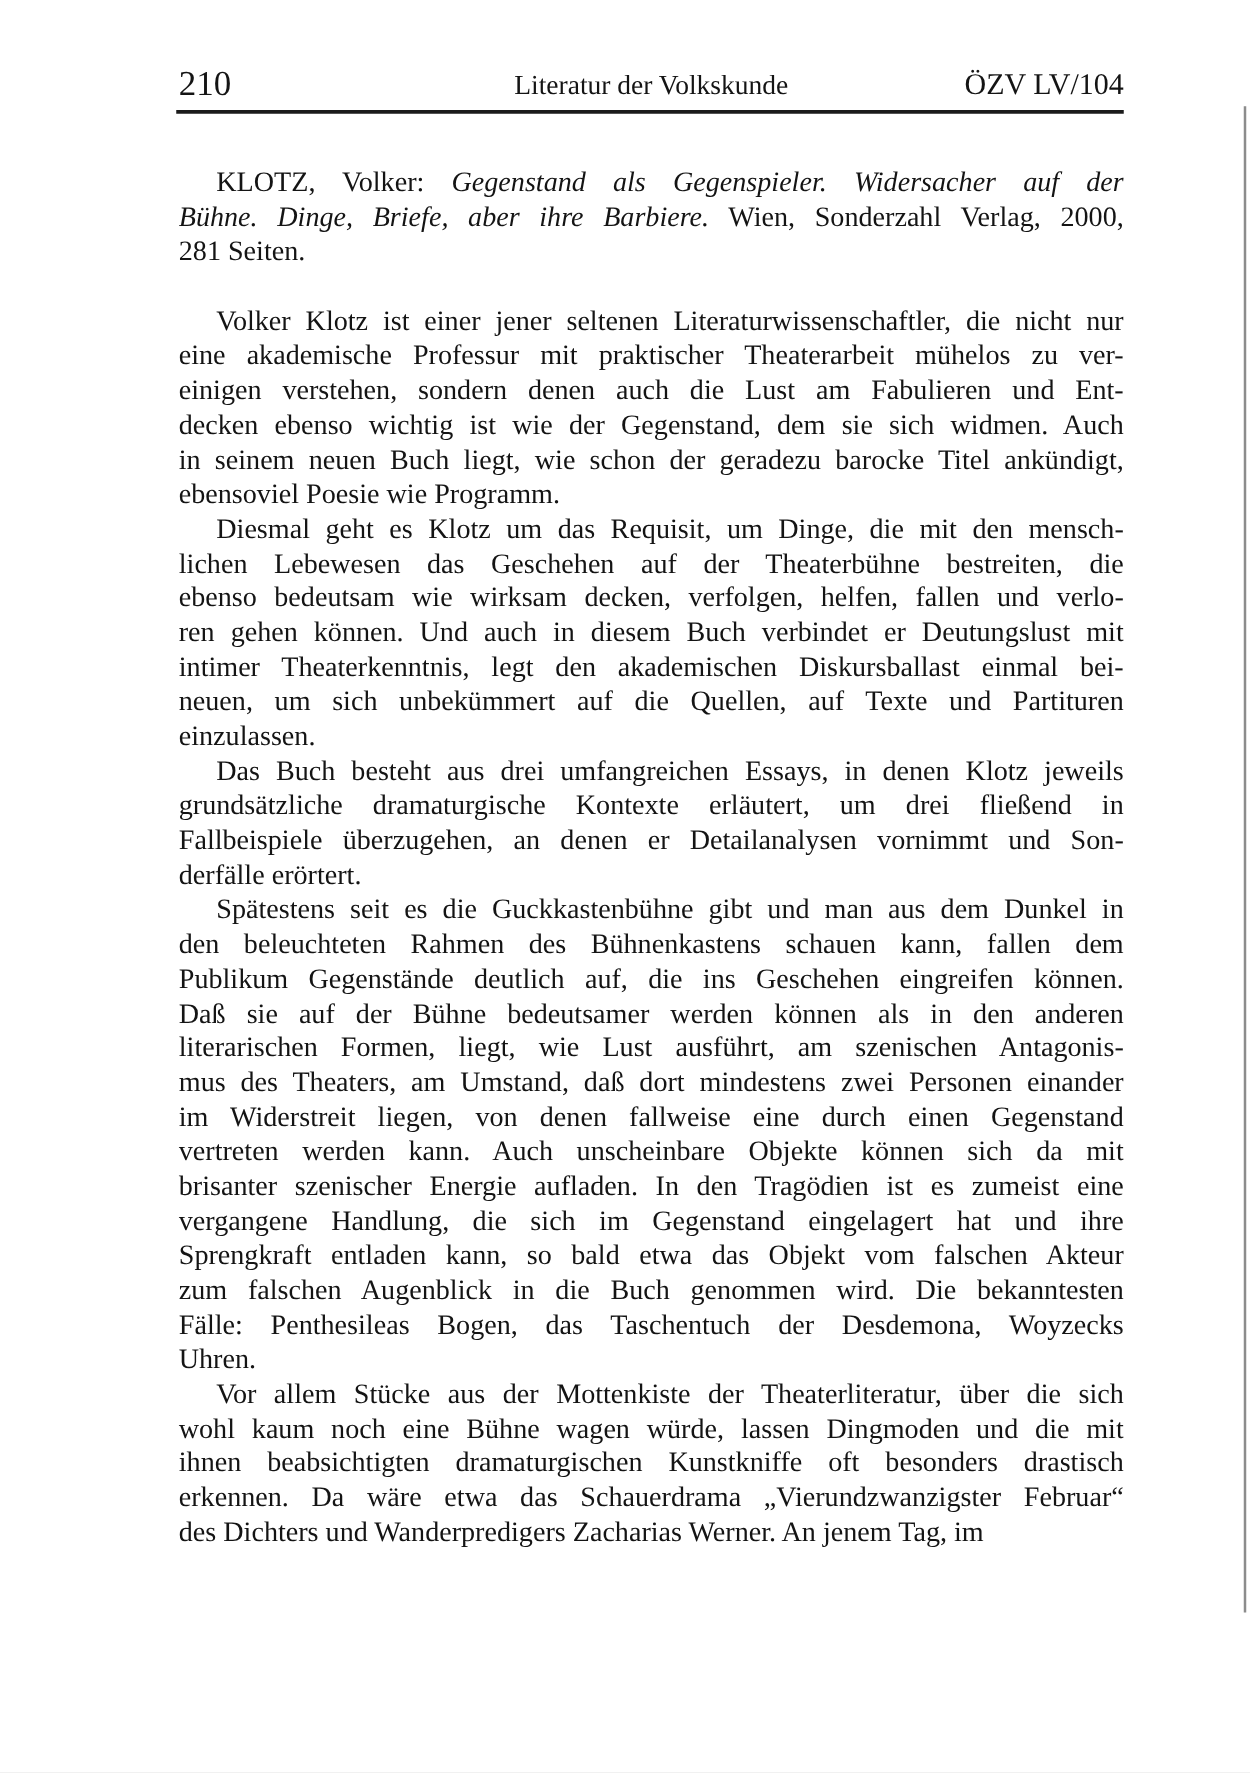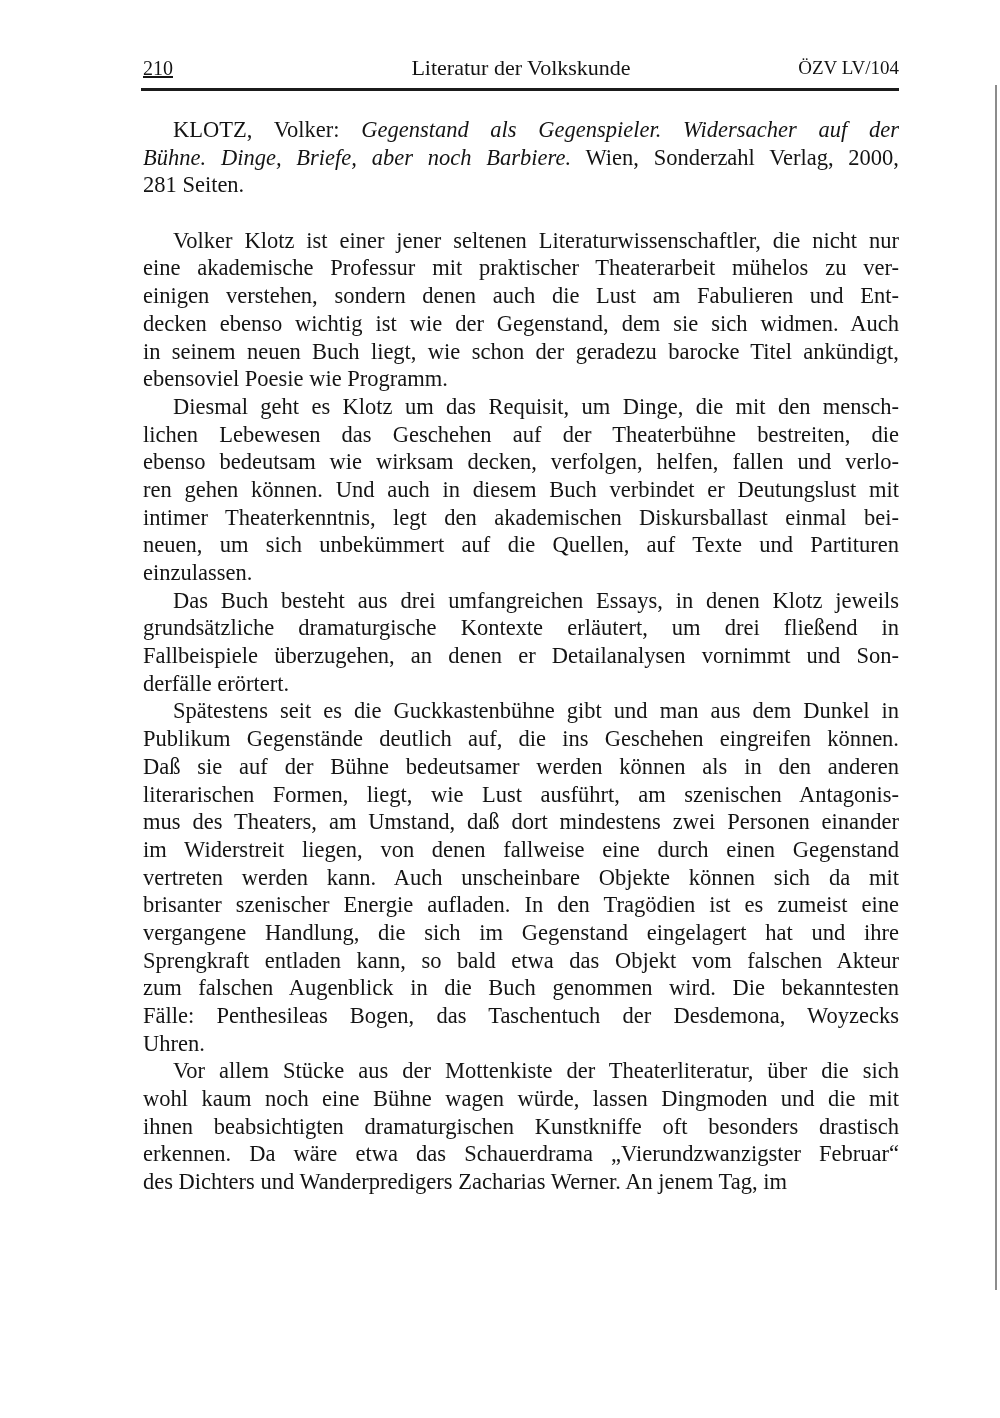--- a/index.html
+++ b/index.html
@@ -6,25 +6,25 @@
   .page{
     position:relative;
     width:1000px;height:1418px;
     background:#ffffff;
     font-family:"Liberation Serif","DejaVu Serif",serif;
     color:#141414;
     overflow:hidden;
     margin:0 auto;
   }
   .header{position:absolute;left:143px;top:48px;width:756px;height:34px;}
-  .page-number{position:absolute;left:0;bottom:0;font-size:20px;line-height:28px;text-decoration:underline;}
+  .page-number{position:absolute;left:0;bottom:0;font-size:28px;line-height:28px;}
   .running-title{position:absolute;left:50%;transform:translateX(-50%);bottom:3px;font-size:22px;line-height:22px;margin-top:24px;}
-  .issue{position:absolute;right:0;bottom:3px;font-size:19px;line-height:22px;}
+  .issue{position:absolute;right:0;bottom:3px;font-size:24px;line-height:22px;}
   .rule{position:absolute;left:141px;top:88px;width:758px;height:3px;background:#1b1b1b;}
-  .content{position:absolute;left:143px;top:116px;width:756px;font-size:22.5px;}
+  .content{position:absolute;left:143px;top:132px;width:756px;font-size:22.5px;}
   .body-text{margin-top:27.7px;font-family:Liberation Serif, serif;}
   .line{
     height:27.7px;line-height:27.7px;
     text-align:justify;
     text-align-last:justify;
     overflow:hidden;
   }
   .line.last{text-align-last:left;}
   .line.indent{text-indent:30px;}
   em{font-style:italic;}
@@ -39,21 +39,21 @@
     <span class="page-number">210</span>
     <span class="running-title">Literatur der Volkskunde</span>
     <span class="issue">ÖZV LV/104</span>
   </div>
 
   <div class="rule" style="background: rgb(27, 27, 27);"></div>
 
   <div class="content">
     <div id="citation">
         <div class="line indent"><span>KLOTZ, Volker: </span><em>Gegenstand als Gegenspieler. Widersacher auf der</em></div>
-        <div class="line"><em>Bühne. Dinge, Briefe, aber noch Barbiere.</em><span> Wien, Sonderzahl Verlag, 2000,</span></div>
+        <div class="line"><em>Bühne. Dinge, Briefe, aber ihre Barbiere.</em><span> Wien, Sonderzahl Verlag, 2000,</span></div>
         <div class="line last"><span>281 Seiten.</span></div>
       </div>
     <div id="body-text" class="body-text">
         <div>
           <div class="line indent">Volker Klotz ist einer jener seltenen Literaturwissenschaftler, die nicht nur</div>
           <div class="line">eine akademische Professur mit praktischer Theaterarbeit mühelos zu ver-</div>
           <div class="line">einigen verstehen, sondern denen auch die Lust am Fabulieren und Ent-</div>
           <div class="line">decken ebenso wichtig ist wie der Gegenstand, dem sie sich widmen. Auch</div>
           <div class="line">in seinem neuen Buch liegt, wie schon der geradezu barocke Titel ankündigt,</div>
           <div class="line last">ebensoviel Poesie wie Programm.</div>
@@ -68,20 +68,21 @@
           <div class="line last">einzulassen.</div>
         </div>
         <div>
           <div class="line indent">Das Buch besteht aus drei umfangreichen Essays, in denen Klotz jeweils</div>
           <div class="line">grundsätzliche dramaturgische Kontexte erläutert, um drei fließend in</div>
           <div class="line">Fallbeispiele überzugehen, an denen er Detailanalysen vornimmt und Son-</div>
           <div class="line last">derfälle erörtert.</div>
         </div>
         <div>
           <div class="line indent">Spätestens seit es die Guckkastenbühne gibt und man aus dem Dunkel in</div>
+          <div class="line">den beleuchteten Rahmen des Bühnenkastens schauen kann, fallen dem</div>
           <div class="line">Publikum Gegenstände deutlich auf, die ins Geschehen eingreifen können.</div>
           <div class="line">Daß sie auf der Bühne bedeutsamer werden können als in den anderen</div>
           <div class="line">literarischen Formen, liegt, wie Lust ausführt, am szenischen Antagonis-</div>
           <div class="line">mus des Theaters, am Umstand, daß dort mindestens zwei Personen einander</div>
           <div class="line">im Widerstreit liegen, von denen fallweise eine durch einen Gegenstand</div>
           <div class="line">vertreten werden kann. Auch unscheinbare Objekte können sich da mit</div>
           <div class="line">brisanter szenischer Energie aufladen. In den Tragödien ist es zumeist eine</div>
           <div class="line">vergangene Handlung, die sich im Gegenstand eingelagert hat und ihre</div>
           <div class="line">Sprengkraft entladen kann, so bald etwa das Objekt vom falschen Akteur</div>
           <div class="line">zum falschen Augenblick in die Buch genommen wird. Die bekanntesten</div>

